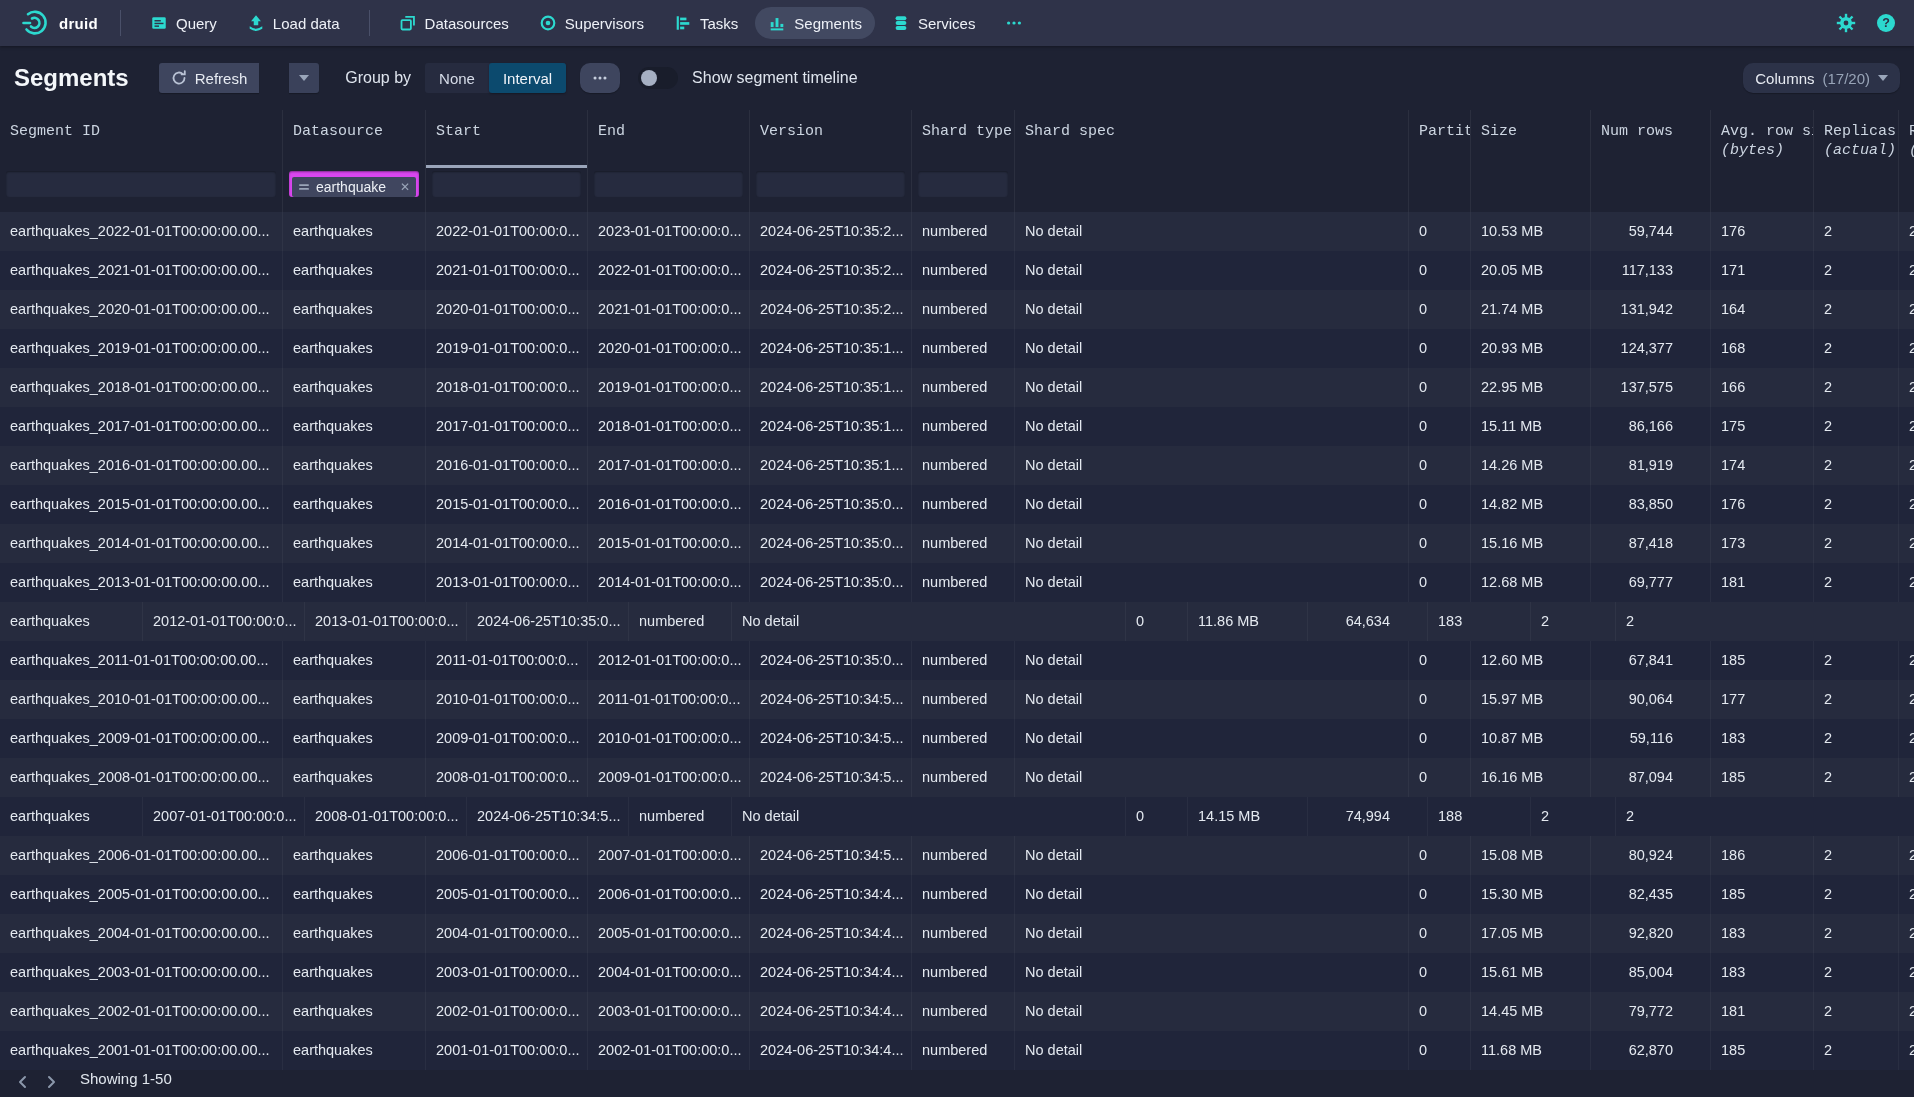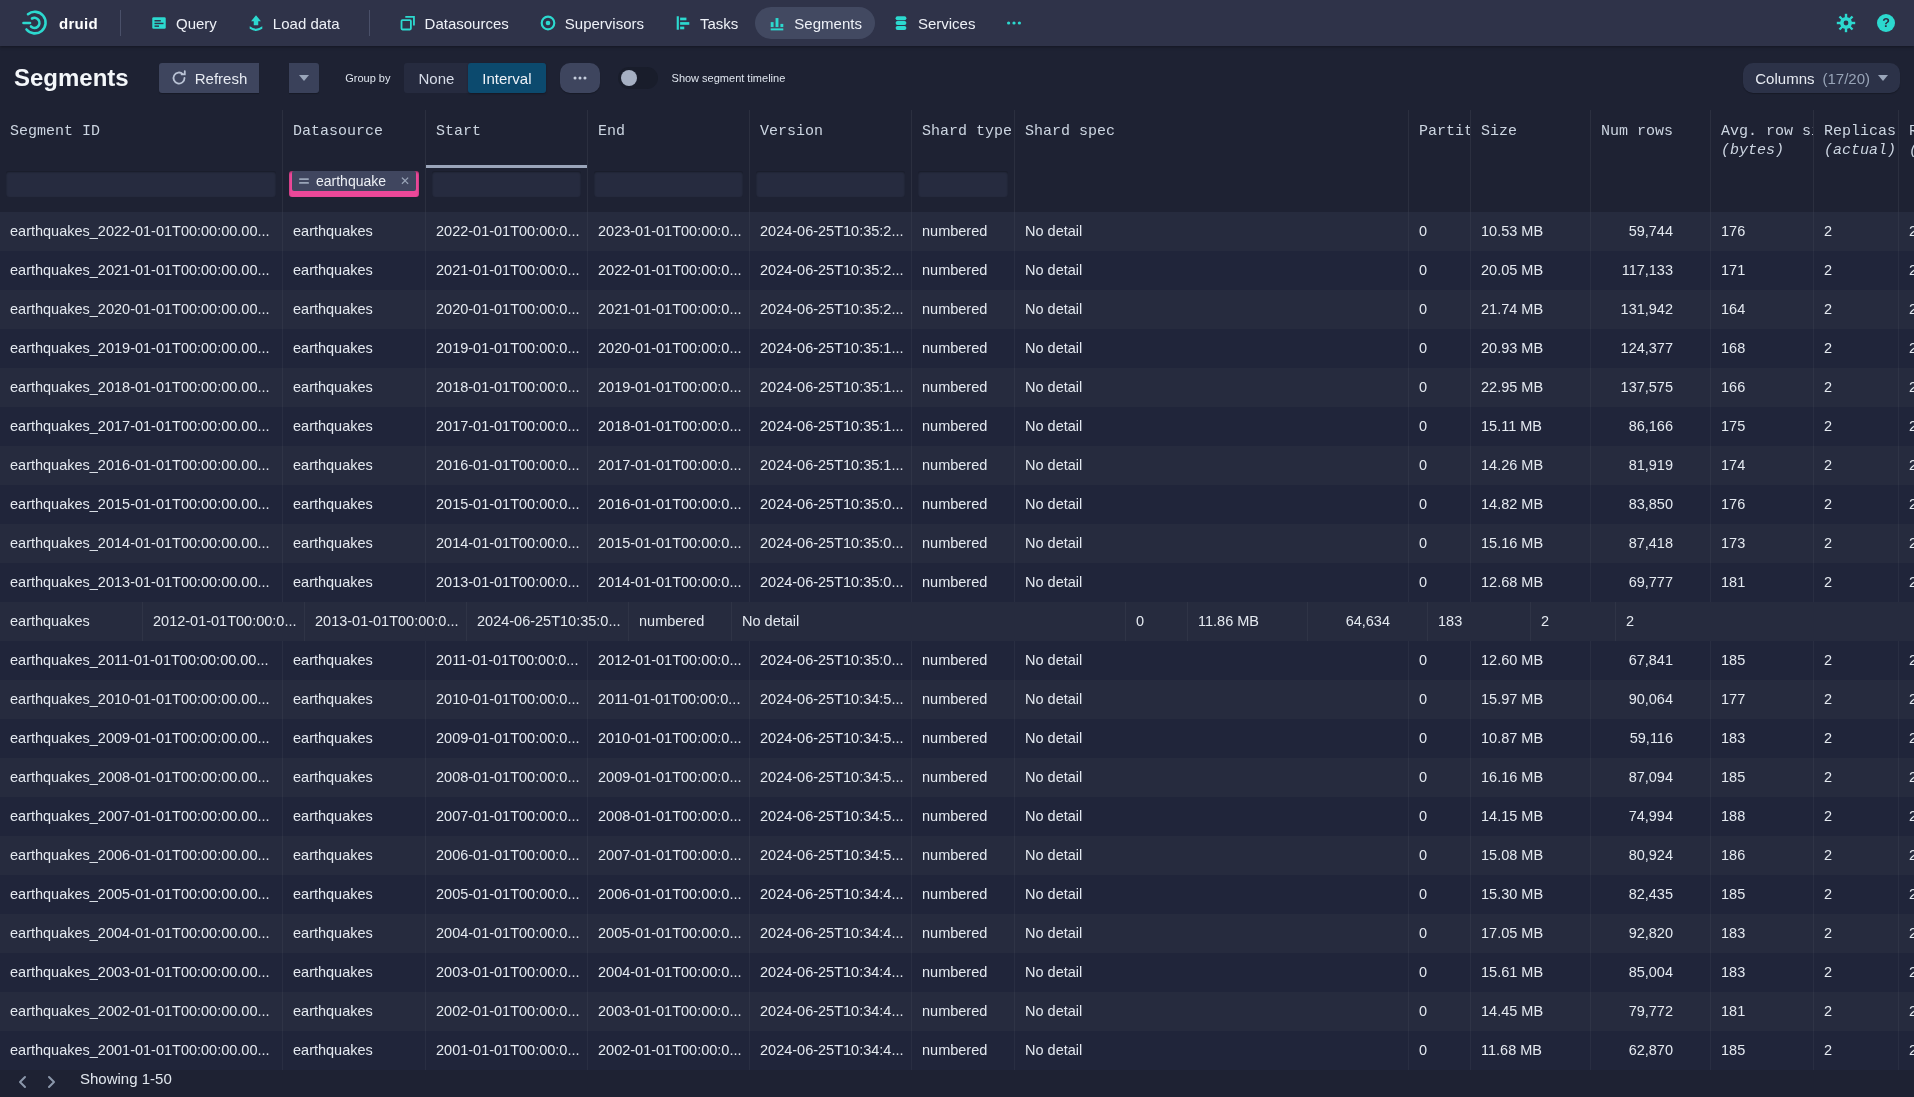--- a/index.html
+++ b/index.html
@@ -30,21 +30,21 @@
   .toolbar { height:64px; display:flex; align-items:center; padding:0 14px; gap:14px; }
   .page-title { font-size:24px; font-weight:bold; color:#f4f7fa; margin-right:16px; }
   .btn {
     background:#3e455e; border-radius:10px; height:30px; display:inline-flex;
     align-items:center; padding:0 12px; gap:8px; font-size:15px; color:#e7ebf2;
     box-shadow:0 1px 1px rgba(0,0,0,.25); cursor:pointer; white-space:nowrap;
   }
   .split { display:flex;gap:29px; }
   .split .main { border-radius:3px 0 0 3px; }
   .split .caret-btn { border-radius:0 3px 3px 0; margin-left:1px; padding:0 10px; background:#3a415a; }
-  .lbl { font-size:11px; color:#dfe5ee; }
+  .lbl { font-size:16px; color:#dfe5ee; }
   .seg-group { display:flex; background:#262b3f; border-radius:3px; height:30px; align-items:stretch; }
   .seg-opt { padding:0 14px; display:flex; align-items:center; font-size:15px; color:#d6dce8; cursor:pointer; border-radius:3px; }
   .seg-opt.selected { background:#0c4a6e; color:#f0f3f8; box-shadow:0 1px 2px rgba(0,0,0,.3); }
   .dots-btn { padding:0; width:40px; justify-content:center; letter-spacing:2px; }
   .switch { width:40px; height:22px; border-radius:11px; background:#191d2b; position:relative; margin-left:4px; cursor:pointer; flex:none; }
   .switch .knob { width:16px; height:16px; border-radius:50%; background:#a6b0c3; position:absolute; left:3px; top:3px; }
   .spacer { flex:1; }
   .columns-btn { background:#2c3248; }
   .muted { color:#98a4b7; }
 
@@ -58,22 +58,22 @@
   .th .sub { font-style:italic; display:block; }
   .th.sorted { box-shadow:inset 0 -3px 0 #9aa5ba; }
   .tfilter { display:flex; height:44px; }
   .tf { padding:3px 6px 0 6px; border-right:1px solid rgba(255,255,255,.06); overflow:hidden; }
   .finput {
     height:26px; width:100%; background:#262b3f; border:none; border-radius:3px;
     box-shadow:inset 0 1px 2px rgba(0,0,0,.4); color:#e4e9f0; font-size:14px;
     padding:0 8px; font-family:inherit; outline:none;
   }
   .tag-box {
-    height:26px; width:100%; background:#ec4899; border-radius:3px;
-    box-shadow:inset 0 1px 2px rgba(0,0,0,.4); display:flex; align-items:flex-start; padding:0 3px;
+    height:26px; width:100%; background:#d946ef; border-radius:3px;
+    box-shadow:inset 0 1px 2px rgba(0,0,0,.4); display:flex; align-items:flex-end; padding:0 3px;
   }
   .tag {
     background:#40465f; border-radius:2px; height:20px; display:flex; align-items:center;
     gap:6px; padding:0 6px; font-size:14px; color:#edf0f5; flex:1; min-width:0; cursor:pointer;
   }
   .tag .txt { overflow:hidden; white-space:nowrap; flex:1; }
   .tag .x { color:#9aa5b8; font-size:12px; flex:none; cursor:pointer; }
 
   .tbody .tr { display:flex; height:39px; cursor:pointer; }
   .tbody .tr:nth-child(odd)  { background:#262b3e; }
@@ -555,21 +555,20 @@
     <div class="td c6">No detail</div>
     <div class="td c7">0</div>
     <div class="td c8">16.16 MB</div>
     <div class="td c9"><span class="numval">87,094</span></div>
     <div class="td c10">185</div>
     <div class="td c11">2</div>
     <div class="td c12" style="border-right:none;">2</div>
   </div>
 
   <div class="tr">
-    <div class="td c0">earthquakes_2007-01-01T00:00:00.00...</div>
     <div class="td c1">earthquakes</div>
     <div class="td c2">2007-01-01T00:00:0...</div>
     <div class="td c3">2008-01-01T00:00:0...</div>
     <div class="td c4">2024-06-25T10:34:5...</div>
     <div class="td c5">numbered</div>
     <div class="td c6">No detail</div>
     <div class="td c7">0</div>
     <div class="td c8">14.15 MB</div>
     <div class="td c9"><span class="numval">74,994</span></div>
     <div class="td c10">188</div>

